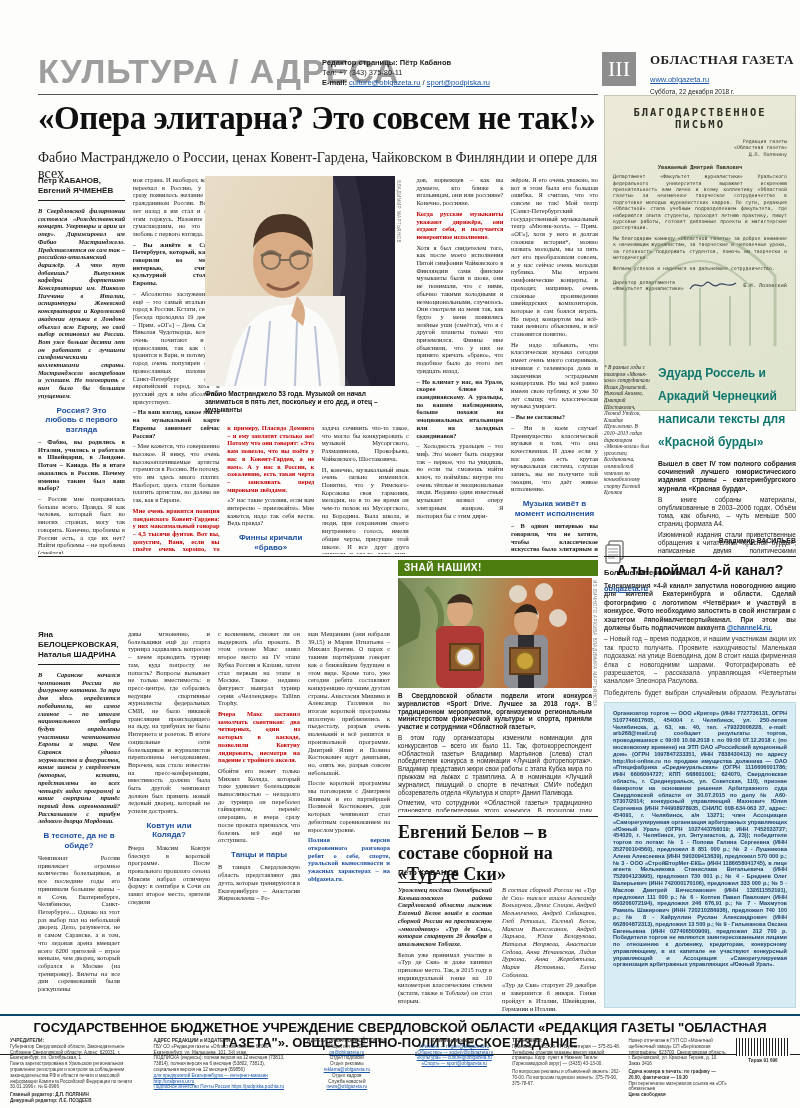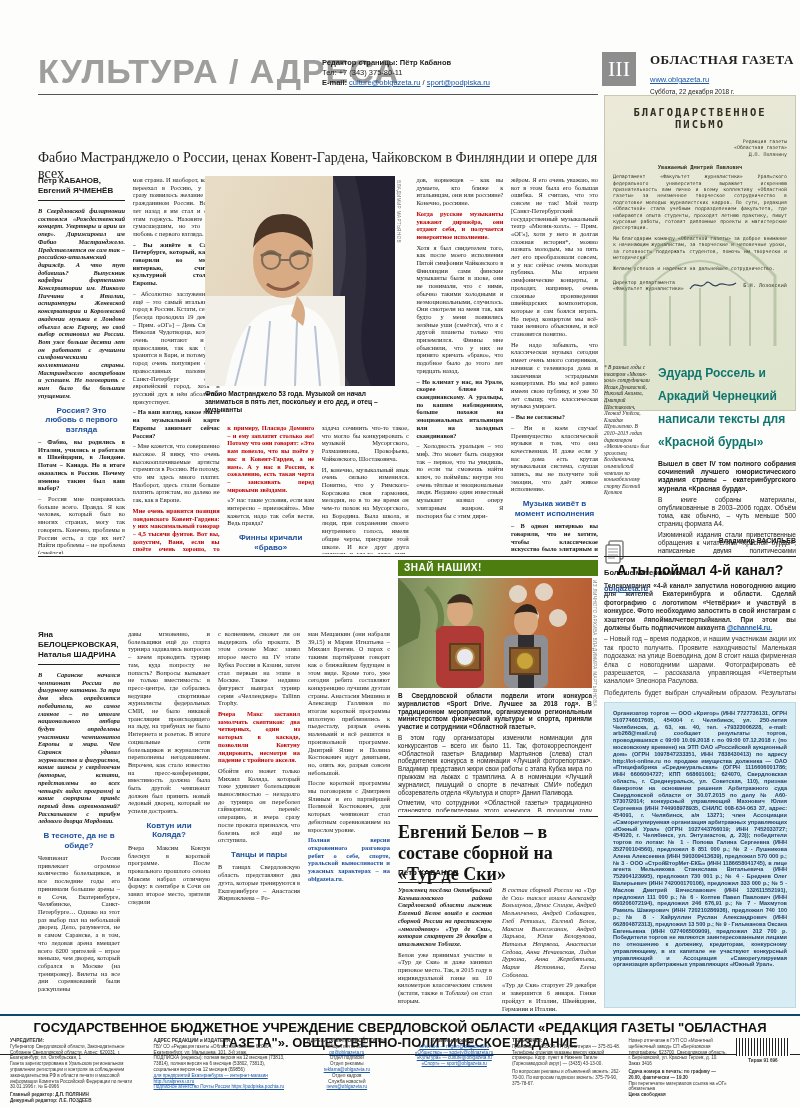--- a/index.html
+++ b/index.html
@@ -85,20 +85,21 @@
     </div>
   </div>
   <div class="abs pagenum" style="left:602px;top:52px;">III</div>
   <div class="abs" style="left:650px;top:52px;width:146px;">
     <div class="brand-name">ОБЛАСТНАЯ ГАЗЕТА</div>
     <a class="lnk sans" style="font-size:7.5px;">www.oblgazeta.ru</a>
     <div class="brand-date">Суббота, 22 декабря 2018 г.</div>
   </div>
   <div class="hrule" style="left:38px;top:94px;width:560px;"></div>
 
+  <div class="abs headline1" style="left:38px;top:100px;width:560px;">«Опера элитарна? Это совсем не так!»</div>
   <div class="abs subhead1" style="left:38px;top:150px;width:560px;">Фабио Мастранджело о России, ценах Ковент-Гардена, Чайковском в Финляндии и опере для всех</div>
 
   <div class="abs cols" style="left:38px;top:176px;width:560px;height:378px;">
     <div class="col" style="width:87px;height:378px;">
       <div class="byline">Петр КАБАНОВ, Евгений ЯЧМЕНЁВ</div>
       <p class="t lead">В Свердловской филармонии состоялся «Рождественский концерт. Увертюры и арии из опер». Дирижировал им Фабио Мастранджело. Представляется он сам так – российско-итальянский дирижёр. А что тут добавишь? Выпускник кафедры фортепиано Консерватории им. Никколо Пиччини в Италии, аспирантуры Женевской консерватории и Королевской академии музыки в Лондоне объехал всю Европу, но свой выбор остановил на России. Вот уже больше десяти лет он работает с лучшими симфоническими коллективами страны. Мастранджело востребован и успешен. Не поговорить с ним было бы большим упущением.</p>
       <div class="bsub">Россия? Это любовь с первого взгляда</div>
       <p class="t q">– Фабио, вы родились в Италии, учились и работали в Швейцарии, в Лондоне. Потом – Канада. Но в итоге оказались в России. Почему именно таким был ваш выбор?</p>
       <p class="t">– Россия мне понравилась больше всего. Правда. Я как человек, который был во многих странах, могу так говорить. Конечно, проблемы в России есть, а где их нет? Найти проблемы – не проблема (смеётся).</p>
 

